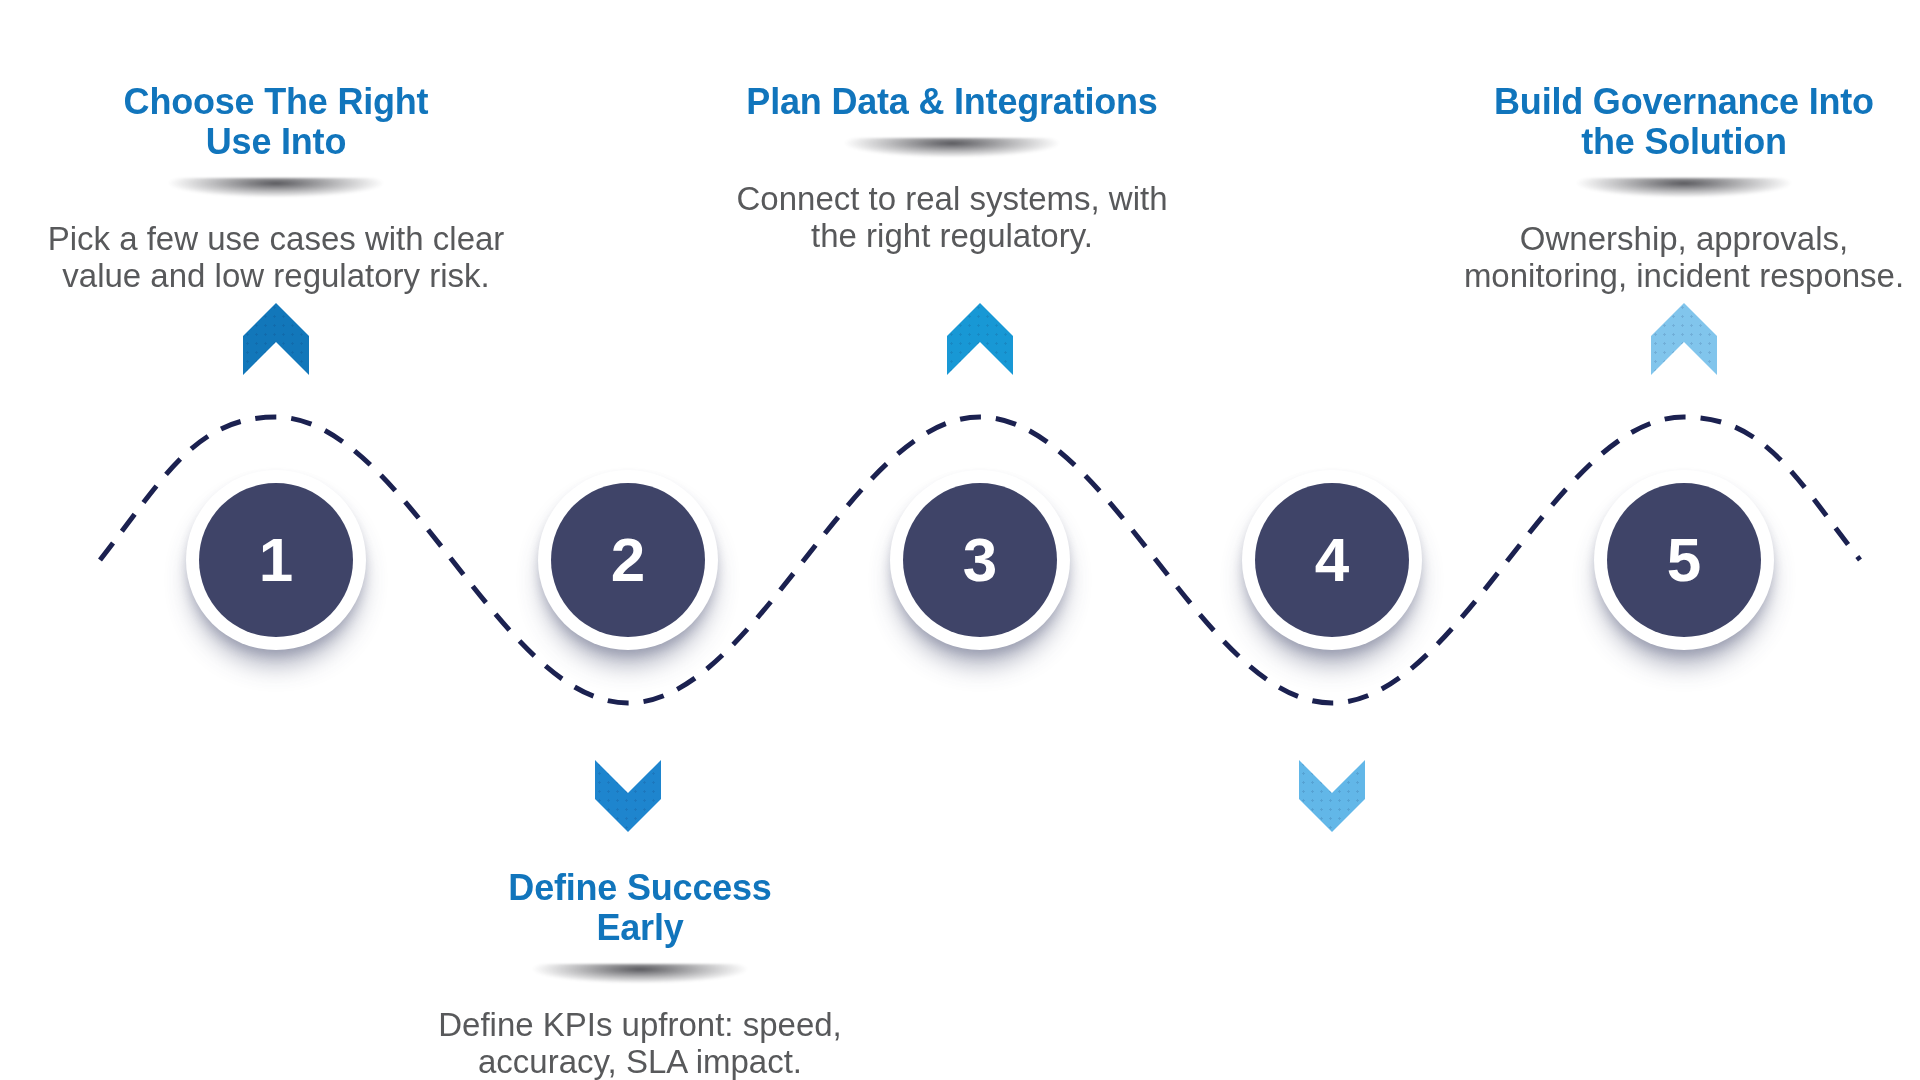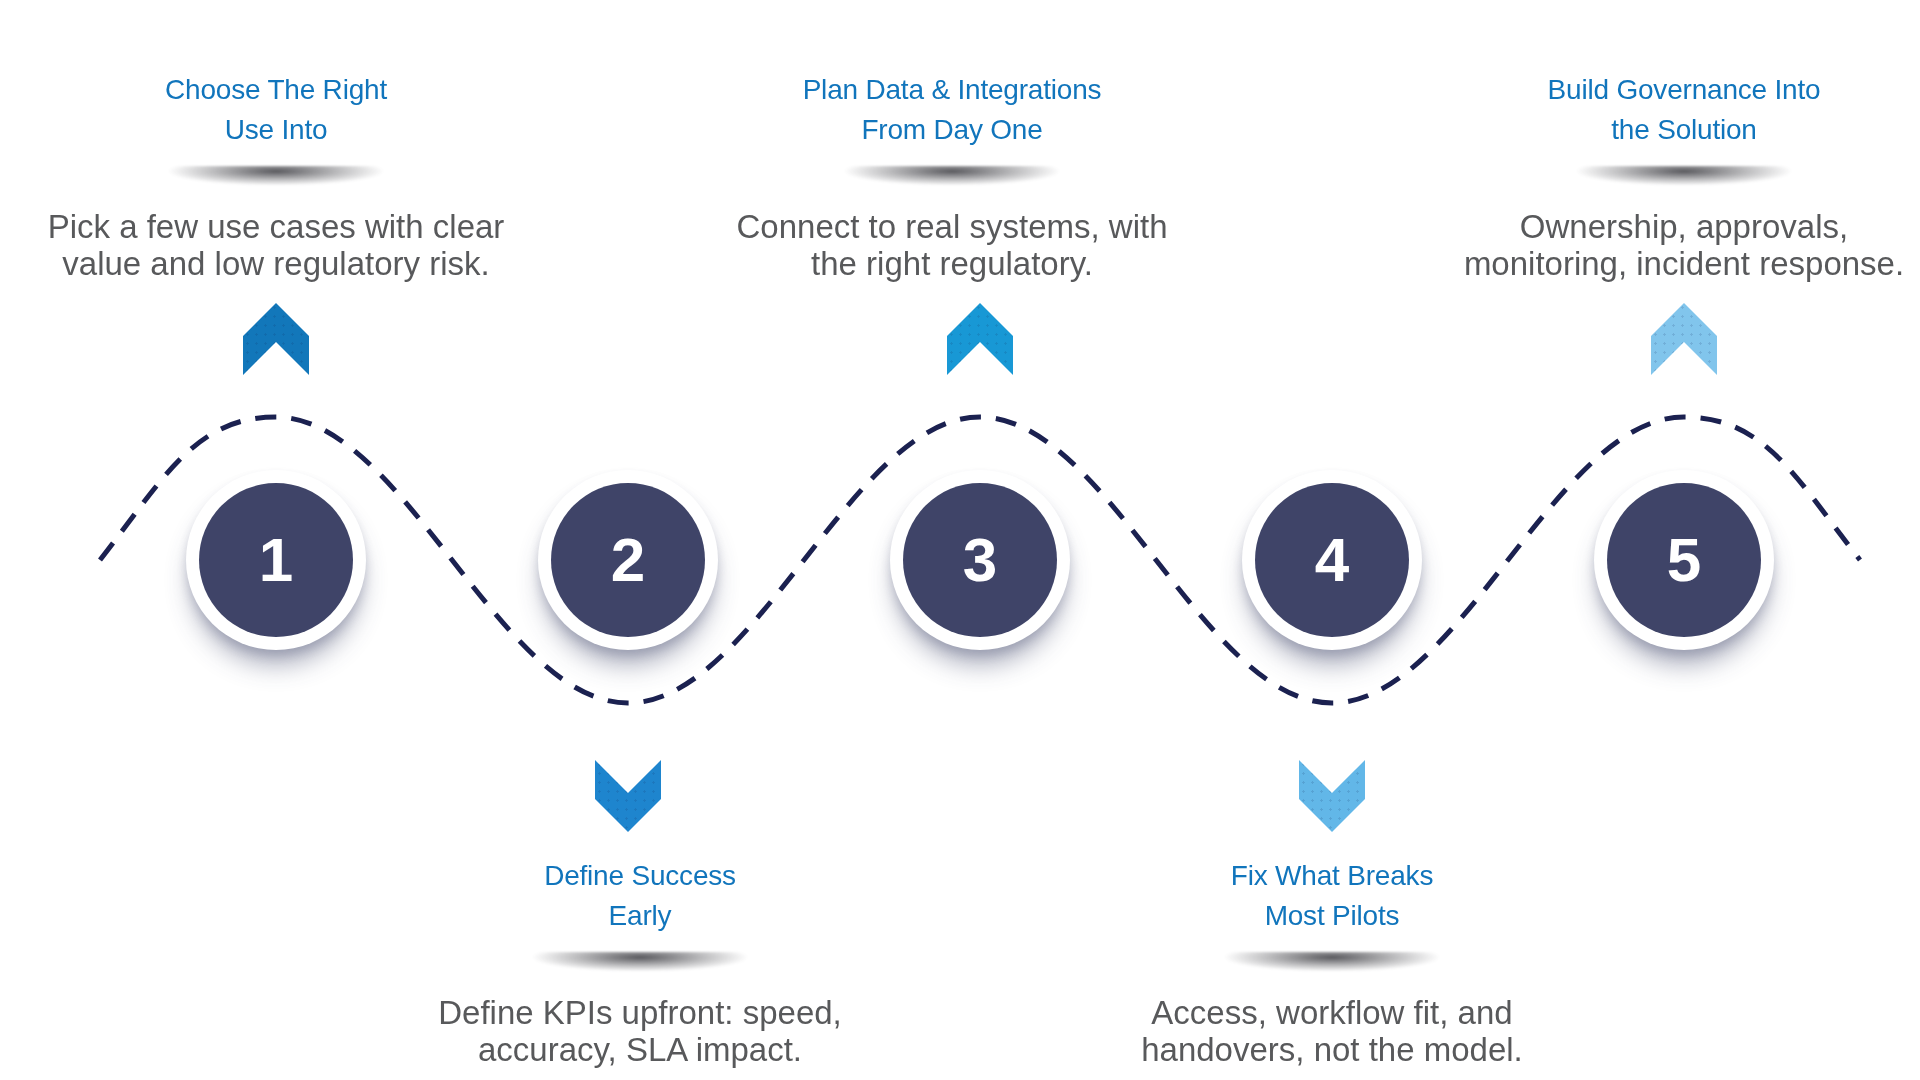--- a/index.html
+++ b/index.html
@@ -3,21 +3,21 @@
 <meta charset="utf-8">
 <style>
   html,body{margin:0;padding:0;background:#fff;width:1920px;height:1080px;overflow:hidden;}
   .stage{position:relative;width:1920px;height:1080px;background:#fff;font-family:"Liberation Sans",sans-serif;}
   .wave{position:absolute;left:0;top:0;width:1920px;height:1080px;}
   .wave path{fill:none;stroke:var(--dash_navy,#1B2150);stroke-width:5;stroke-dasharray:21 15;}
 
   .textblock{position:absolute;width:480px;text-align:center;}
   .tb-top{top:70px;}
   .tb-bottom{top:856px;}
-  .step-title{margin:0;font-weight:400;font-size:28px;line-height:40px;color:var(--title_blue,#1175BC);letter-spacing:-0.2px;}
+  .step-title{margin:12px;font-weight:700;font-size:36px;line-height:40px;color:var(--title_blue,#1175BC);letter-spacing:-0.2px;}
   .step-title span{display:block;}
   .divider{width:310px;height:24px;margin:16px auto 0;
     background:radial-gradient(ellipse 50% 85% at 50% 22%, rgba(42,42,48,0.78) 0%, rgba(42,42,48,0.32) 40%, rgba(42,42,48,0) 70%);
     filter:blur(1px);}
   .step-desc{margin:18px 0 0;font-size:33px;line-height:37px;color:var(--desc_gray,#58595B);}
   .step-desc span{display:block;}
 
   .chevron{position:absolute;width:66px;height:72px;
     background-image:radial-gradient(rgba(15,40,90,0.14) 1.2px, transparent 1.4px);
     background-size:9px 9px;}
@@ -78,52 +78,40 @@
     <div class="divider"></div>
     <p class="step-desc">
       <span>Define KPIs upfront: speed,</span>
       <span>accuracy, SLA impact.</span>
     </p>
   </div>
 
   <div class="textblock tb-top" style="left:712px">
     <h2 class="step-title">
       <span>Plan Data &amp; Integrations</span>
-      <span>From Day One</span>
     </h2>
     <div class="divider"></div>
     <p class="step-desc">
       <span>Connect to real systems, with</span>
       <span>the right regulatory.</span>
     </p>
   </div>
   <div class="chevron up" style="left: 947px; background-color: rgb(24, 152, 213);"></div>
   <div class="node" style="left:890px">
     <div class="node-inner">
       <span class="node-number">3</span>
     </div>
   </div>
 
   <div class="node" style="left:1242px">
     <div class="node-inner">
       <span class="node-number">4</span>
     </div>
   </div>
   <div class="chevron down" style="left: 1299px; background-color: rgb(98, 183, 232);"></div>
-  <div class="textblock tb-bottom" style="left:1092px">
-    <h2 class="step-title">
-      <span>Fix What Breaks</span>
-      <span>Most Pilots</span>
-    </h2>
-    <div class="divider"></div>
-    <p class="step-desc">
-      <span>Access, workflow fit, and</span>
-      <span>handovers, not the model.</span>
-    </p>
-  </div>
 
   <div class="textblock tb-top" style="left:1444px">
     <h2 class="step-title">
       <span>Build Governance Into</span>
       <span>the Solution</span>
     </h2>
     <div class="divider"></div>
     <p class="step-desc">
       <span>Ownership, approvals,</span>
       <span>monitoring, incident response.</span>

